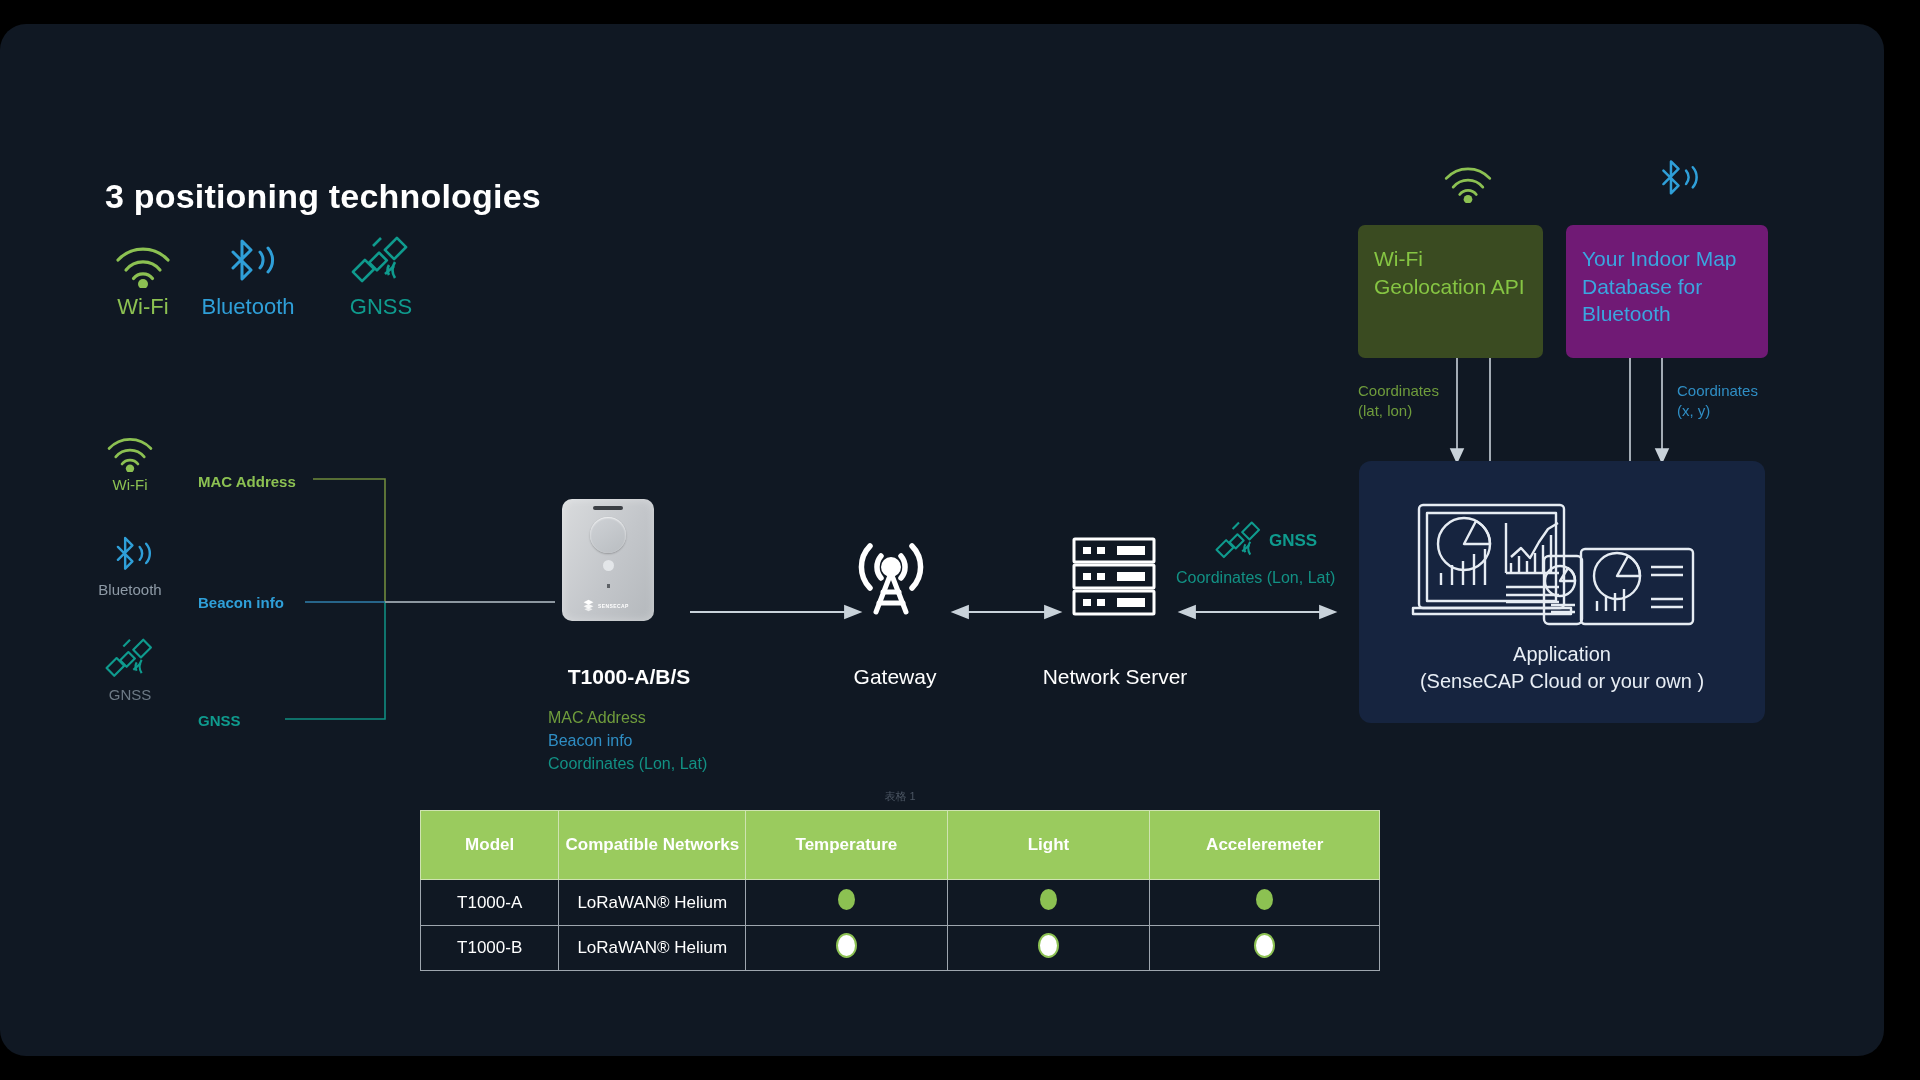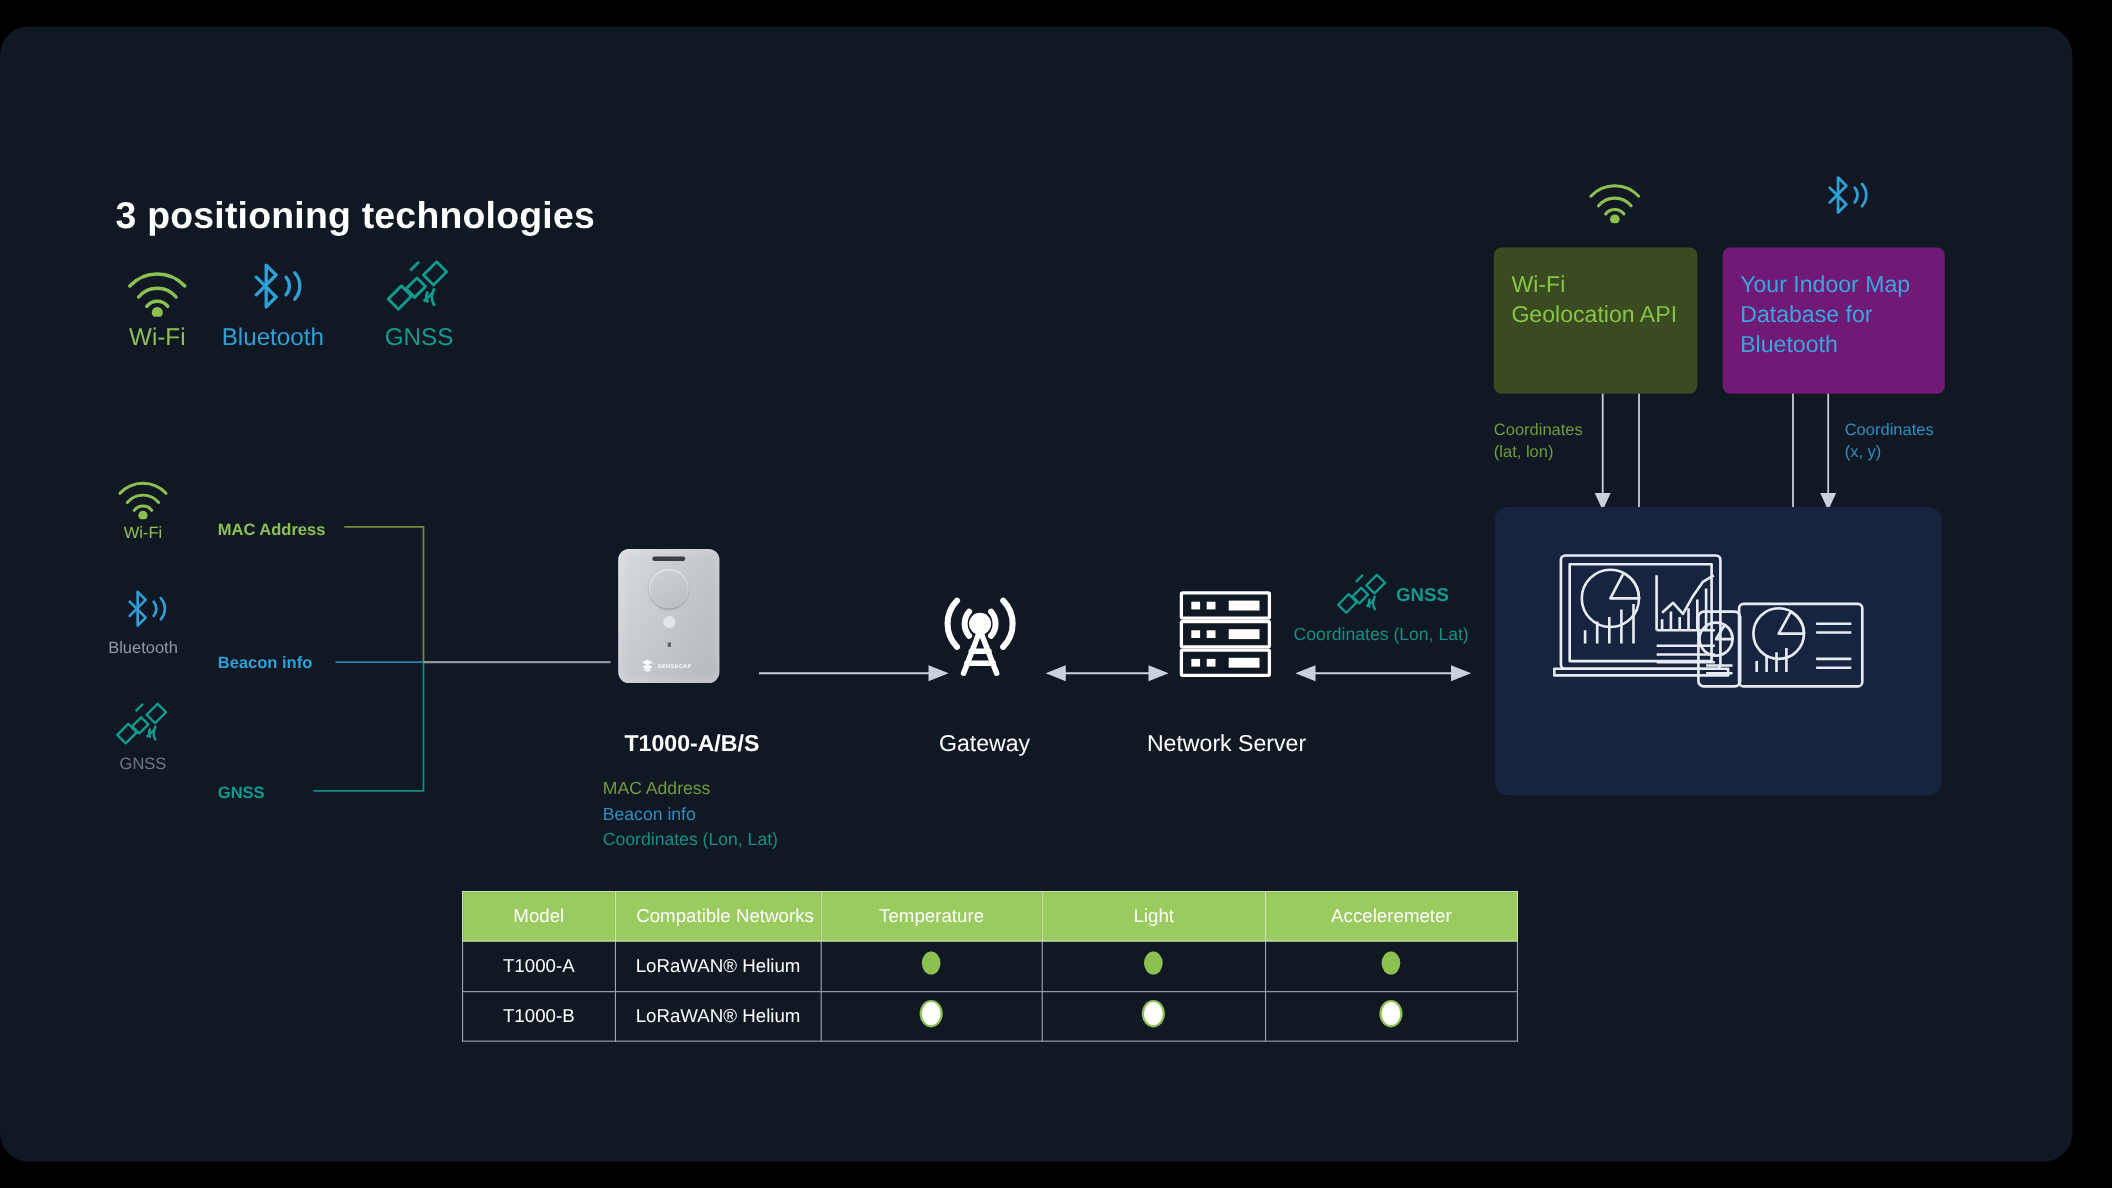--- a/index.html
+++ b/index.html
@@ -35,21 +35,21 @@
   #bt-api{background:#701a75;color:#3aa6e0;}
 
   .coordlbl{position:absolute;font-size:15px;line-height:1.35;}
 
   #apppanel{position:absolute;background:#16243f;border-radius:12px;}
   #appcap{position:absolute;width:100%;text-align:center;color:#e8eef5;font-size:20px;line-height:1.35;}
 
   
   #tblcap{position:absolute;color:#4b5562;font-size:11px;text-align:center;}
   table{position:absolute;border-collapse:collapse;font-size:17px;}
-  th{background:#9acb5e;color:#fff;font-weight:normal;text-align:center;padding:12px 6px;line-height:1.2;border:1px solid #cfe3b2;}
+  th{background:#9acb5e;color:#fff;font-weight:bold;text-align:center;padding:24px 6px;line-height:1.2;border:1px solid #cfe3b2;}
   td{background:#101823;color:#fff;text-align:center;padding:9px 6px;line-height:1.25;border:1px solid #9ea6ae;}
   .dot{display:inline-block;width:17px;height:21px;border-radius:50%;}
   .dot.full{background:#8cc152;}
   .dot.hollow{background:#fff;box-shadow:0 0 0 2px #8cc152;}
 </style>
 </head>
 <body>
 
 <div id="stage">
 <div id="board">
@@ -337,22 +337,27 @@
           <path d="M140 104 L164 104 M140 111 L164 111"></path>
 
           <rect x="170" y="48" width="112" height="75" rx="4"></rect>
           <circle cx="206" cy="75" r="23"></circle>
           <path d="M206 75 L229 75 A23 23 0 0 0 217 55 Z"></path>
           <path d="M186 110 L186 100 M195 110 L195 95 M204 110 L204 92 M213 110 L213 88"></path>
           <path d="M240 66 L272 66 M240 74 L272 74 M240 98 L272 98 M240 106 L272 106"></path>
         </g>
       </svg>
     </div>
-  </div>
-
+    <div id="appcap" class="nosel" style="top:180px;">
+      <div>Application</div>
+      <div>(SenseCAP Cloud or your own )</div>
+    </div>
+  </div>
+
+  <div id="tblcap" class="nosel" style="left:420px;top:765px;width:960px;">表格 1</div>
 
   <table style="left:420px;top:786px;width:960px;">
     <thead>
       <tr>
         <th style="width:135px;">Model</th>
         <th style="width:185px;text-align:right;">Compatible Networks</th>
         <th style="width:200px;">Temperature</th>
         <th style="width:210px;">Light</th>
         <th style="width:230px;">Acceleremeter</th>
       </tr>

